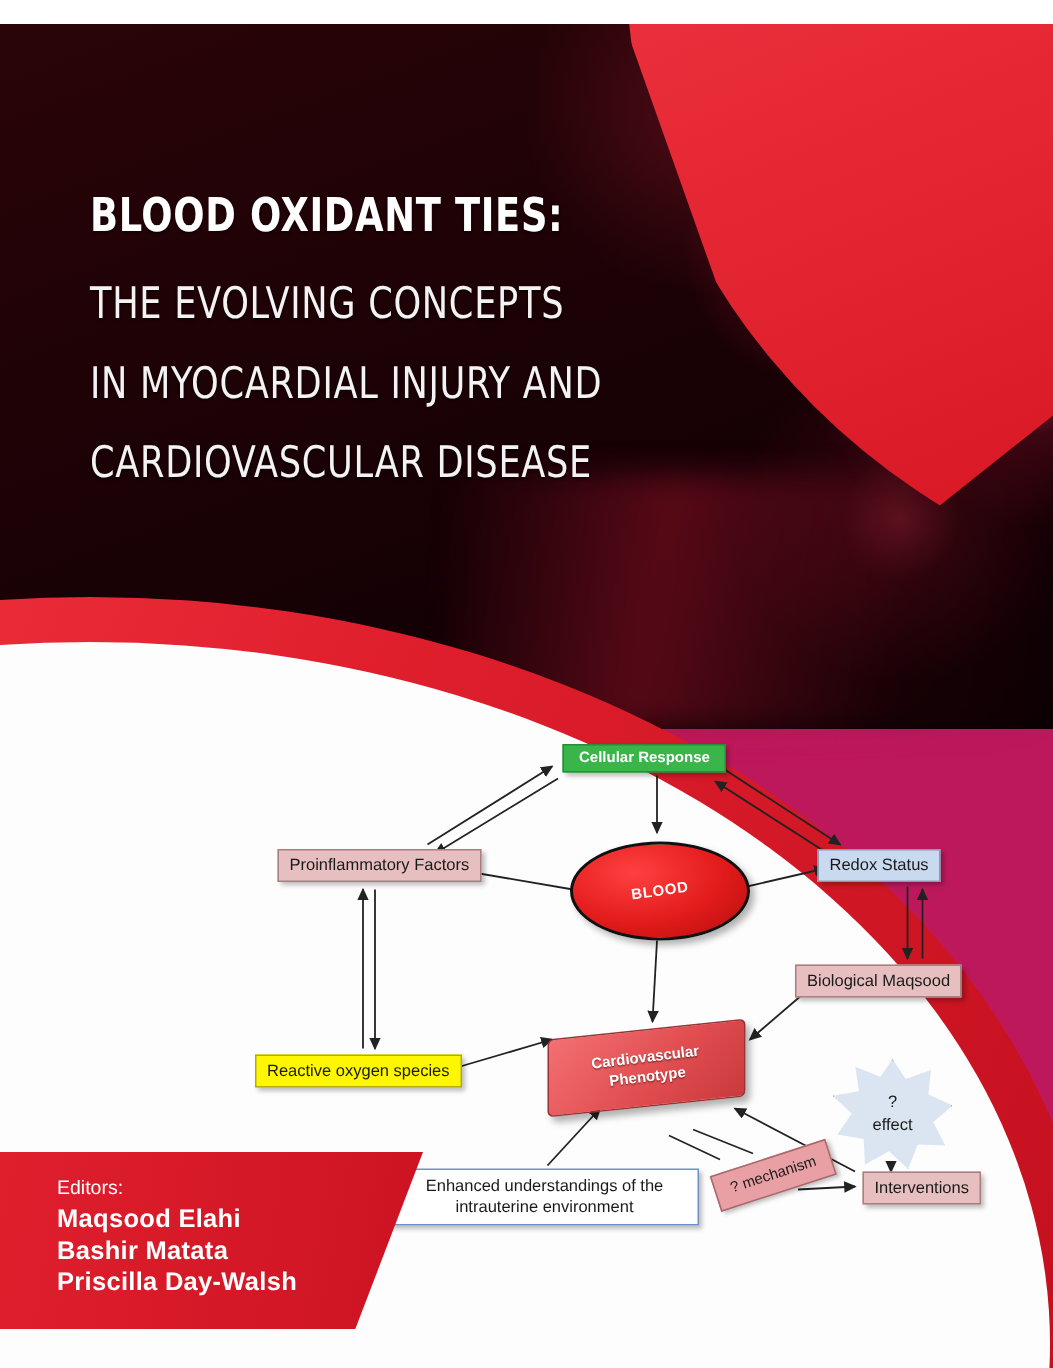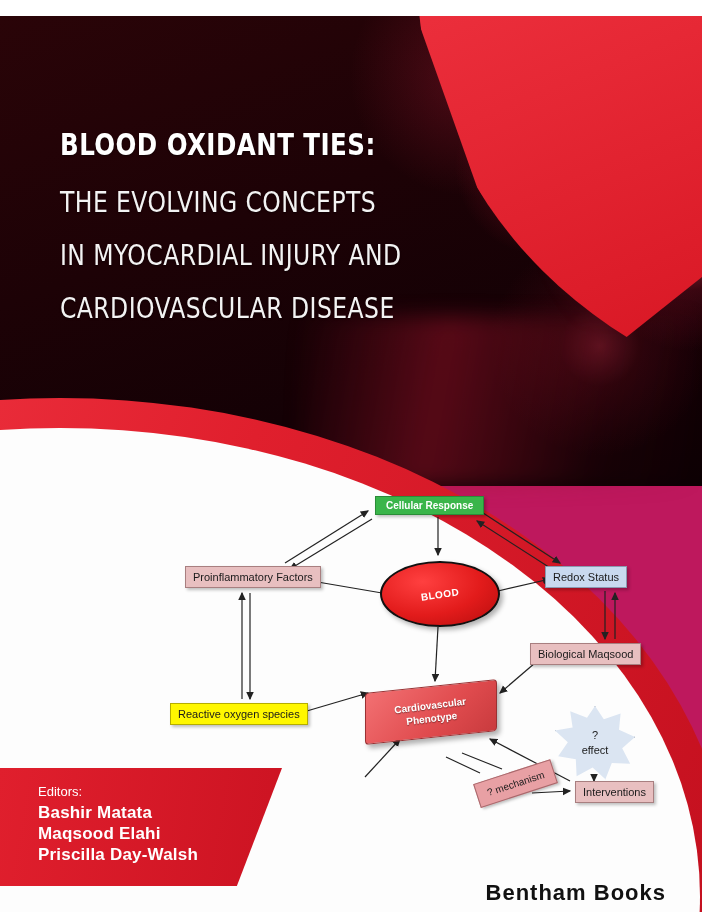--- a/index.html
+++ b/index.html
@@ -226,20 +226,21 @@
         <path d="M296,276 L330,292"></path>
         <path d="M312,272 L352,288"></path>
       </g>
     </svg>
 
     <div class="node n-cell">Cellular Response</div>
     <div class="node n-pro">Proinflammatory Factors</div>
     <div class="node n-redox">Redox Status</div>
     <div class="node n-bio">Biological Maqsood</div>
     <div class="node n-ros">Reactive oxygen species</div>
+    <div class="node n-enh">Enhanced understandings of the intrauterine environment</div>
     <div class="node n-interv">Interventions</div>
     <div class="node n-mech">? mechanism</div>
 
     <div class="blood-ellipse">
       <span>BLOOD</span>
     </div>
 
     <div class="cv-box">
       <span>
         <b>Cardiovascular</b>
@@ -251,20 +252,19 @@
       <span>
         <i style="font-style:normal">?</i>
         <i style="font-style:normal">effect</i>
       </span>
     </div>
   </div>
 
   <div class="editors-band"></div>
   <div class="editors-text">
     <div class="ed-label">Editors:</div>
+    <div class="ed-name">Maqsood Elahi</div>
     <div class="ed-name">Bashir Matata</div>
-    <div class="ed-name">Maqsood Elahi</div>
     <div class="ed-name">Priscilla Day-Walsh</div>
   </div>
 
-  <div class="publisher">Bentham Books</div>
 
 </div>
 
 </body></html>

